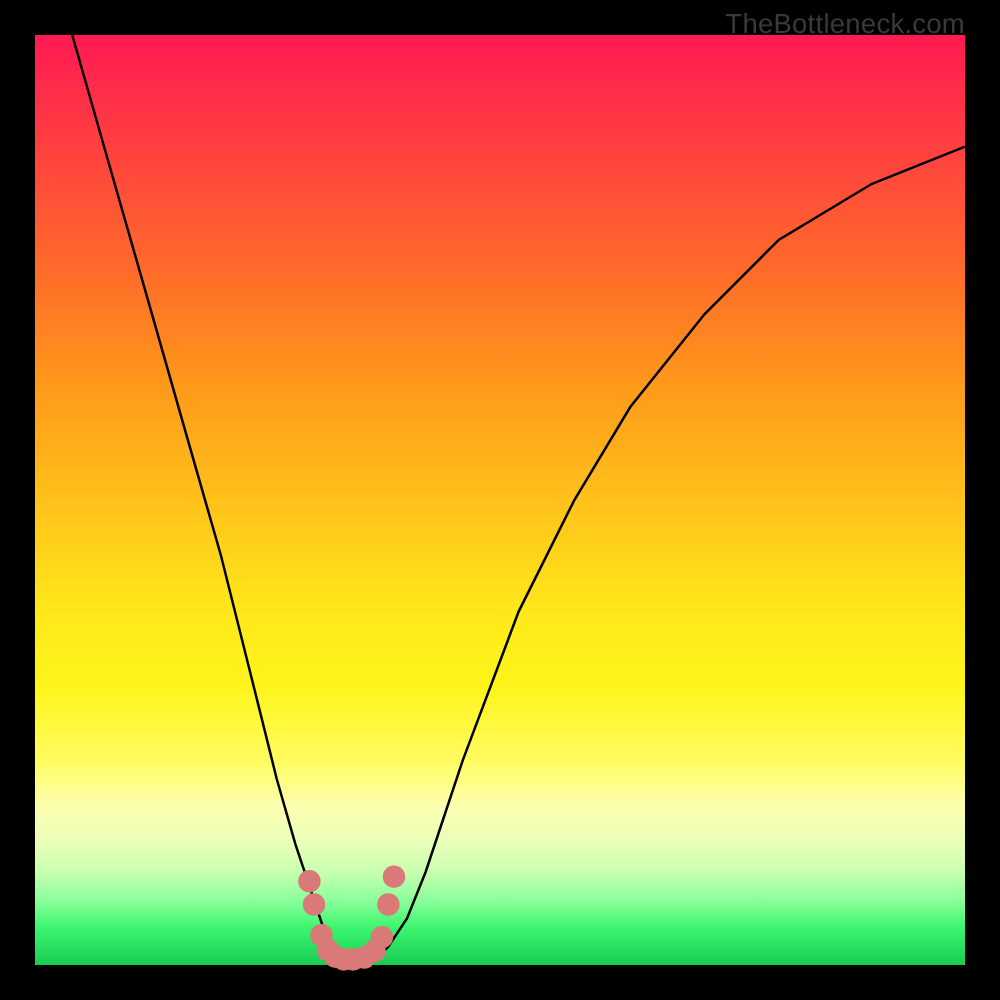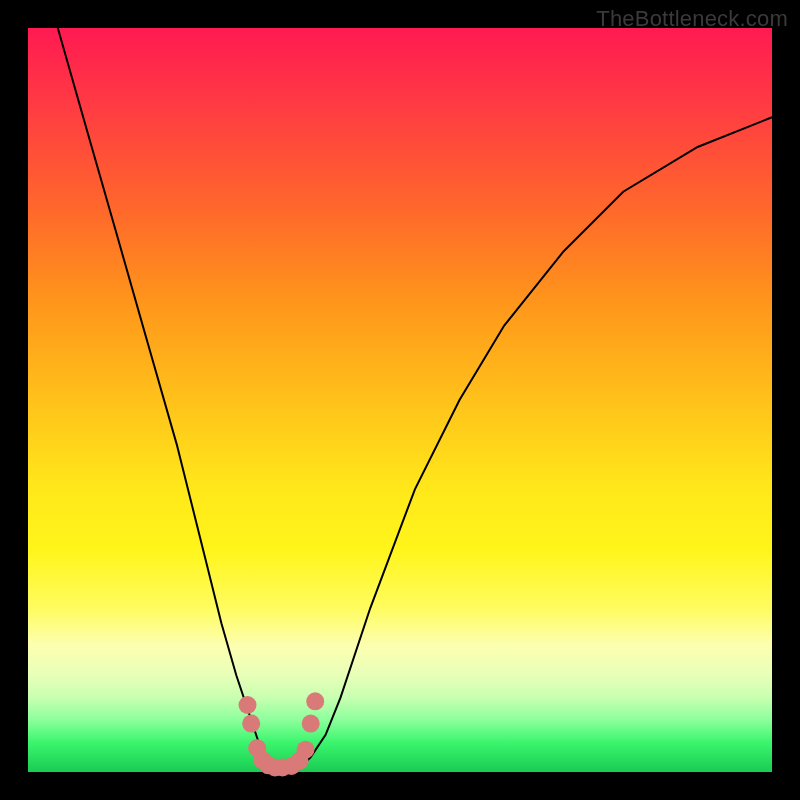--- a/index.html
+++ b/index.html
@@ -35,21 +35,21 @@
       #e8ffb8 87%,
       #c8ffb0 90%,
       #8cff9c 93%,
       #3cf56e 96%,
       #18cc52 100%
     );
   }
   .watermark {
     position: absolute;
     top: 6px;
-    right: 12px;
+    right: 28px;
     color: #3a3a3a;
     font-size: 22px;
     font-weight: 500;
     letter-spacing: 0.2px;
     z-index: 5;
   }
   svg.curve {
     position: absolute;
     left: 0;
     top: 0;

